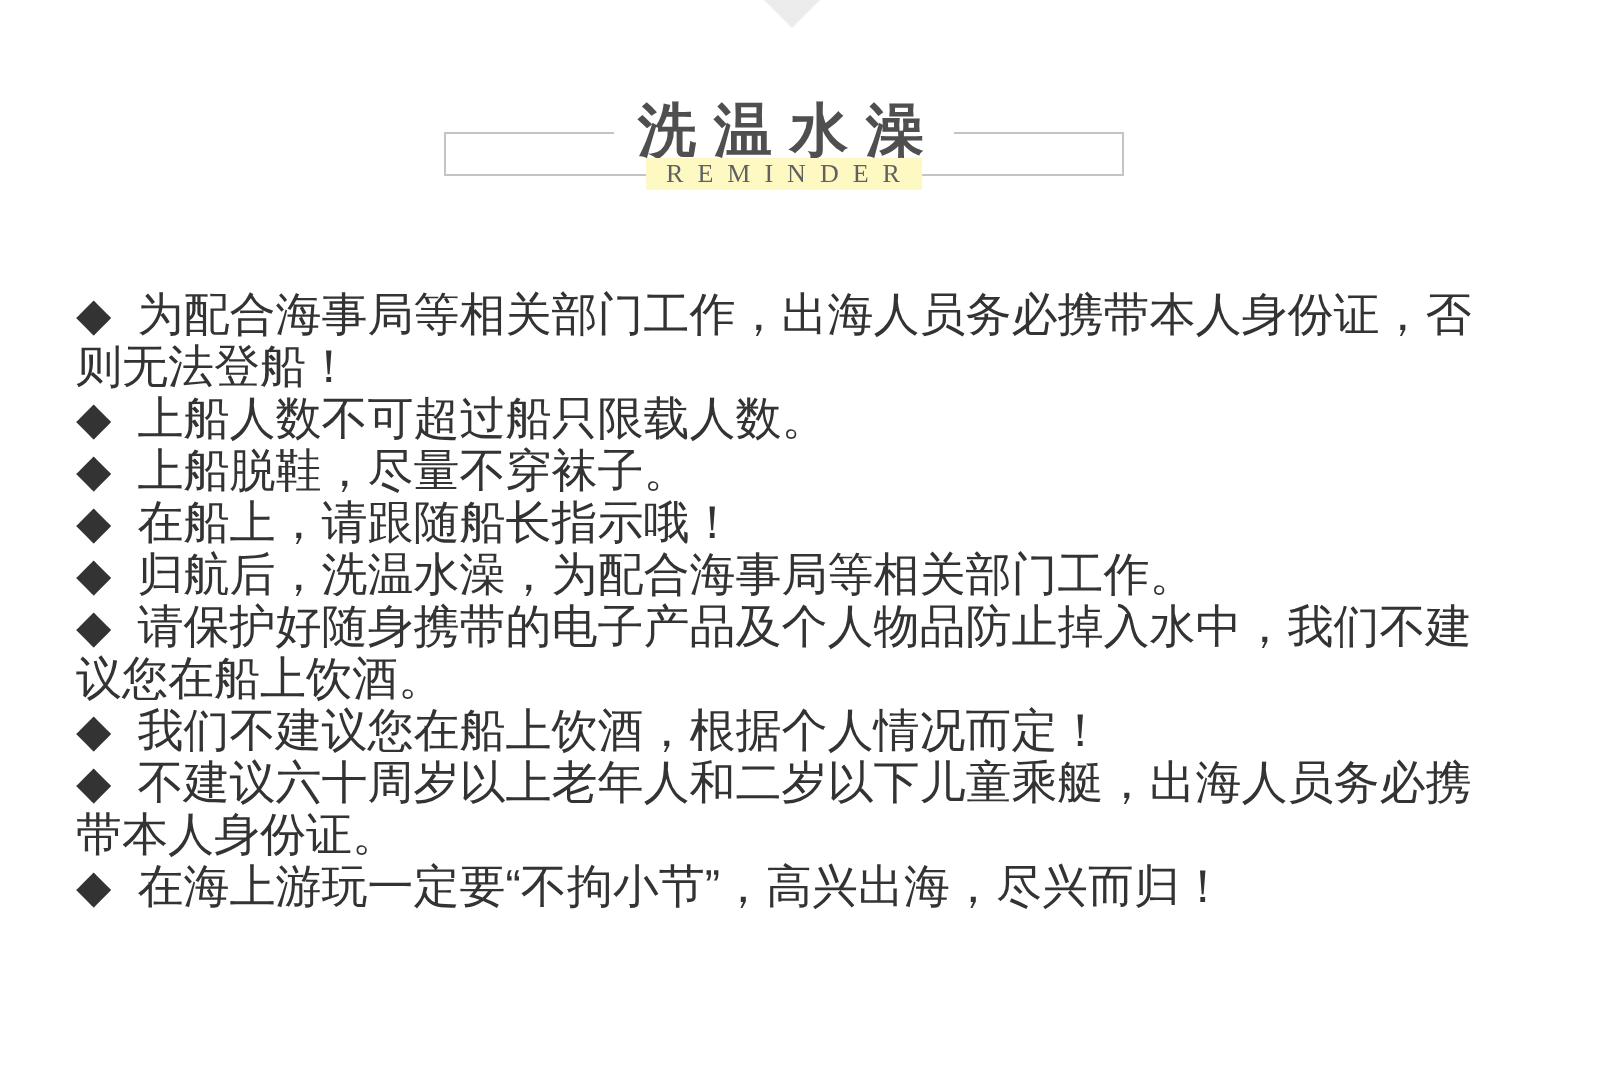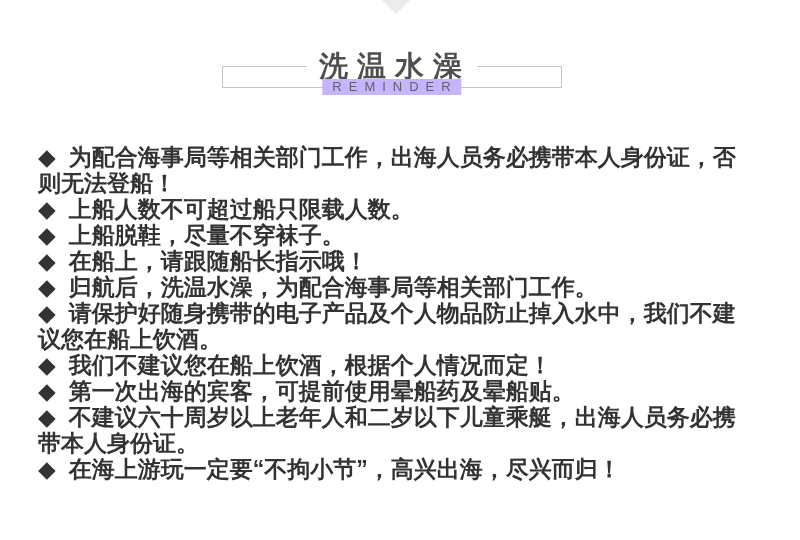--- a/index.html
+++ b/index.html
@@ -46,39 +46,39 @@
     font-weight: bold;
     letter-spacing: 9px;
     color: #4f4f4f;
     white-space: nowrap;
   }
   .header-subtitle {
     position: absolute;
     bottom: -8px;
     left: 50%;
     transform: translateX(-50%);
-    background: #c4b5fd;
+    background: #fef9c3;
     padding: 0 4px 0 10px;
     font-size: 13px;
     line-height: 16px;
     letter-spacing: 7px;
     color: #616161;
     white-space: nowrap;
+    font-family: Liberation Serif, serif;
   }
 
   
   .tips-list {
     position: absolute;
     top: 144px;
     left: 38px;
     width: 714px;
     color: #333333;
     font-size: 23px;
     line-height: 26px;
-    font-weight: bold;
   }
   .tip {
     margin: 0;
     padding: 0;
     word-break: break-all;
   }
   .bullet {
     margin-right: 13px;
     color: #333333;
   }
@@ -94,16 +94,15 @@
 </div>
 
 <div class="tips-list">
     <p class="tip"><span class="bullet">◆</span><span>为配合海事局等相关部门工作，出海人员务必携带本人身份证，否则无法登船！</span></p>
     <p class="tip"><span class="bullet">◆</span><span>上船人数不可超过船只限载人数。</span></p>
     <p class="tip"><span class="bullet">◆</span><span>上船脱鞋，尽量不穿袜子。</span></p>
     <p class="tip"><span class="bullet">◆</span><span>在船上，请跟随船长指示哦！</span></p>
     <p class="tip"><span class="bullet">◆</span><span>归航后，洗温水澡，为配合海事局等相关部门工作。</span></p>
     <p class="tip"><span class="bullet">◆</span><span>请保护好随身携带的电子产品及个人物品防止掉入水中，我们不建议您在船上饮酒。</span></p>
     <p class="tip"><span class="bullet">◆</span><span>我们不建议您在船上饮酒，根据个人情况而定！</span></p>
-    <p class="tip"><span class="bullet">◆</span><span>第一次出海的宾客，可提前使用晕船药及晕船贴。</span></p>
     <p class="tip"><span class="bullet">◆</span><span>不建议六十周岁以上老年人和二岁以下儿童乘艇，出海人员务必携带本人身份证。</span></p>
     <p class="tip"><span class="bullet">◆</span><span>在海上游玩一定要“不拘小节”，高兴出海，尽兴而归！</span></p>
   </div>
 
 </body></html>

